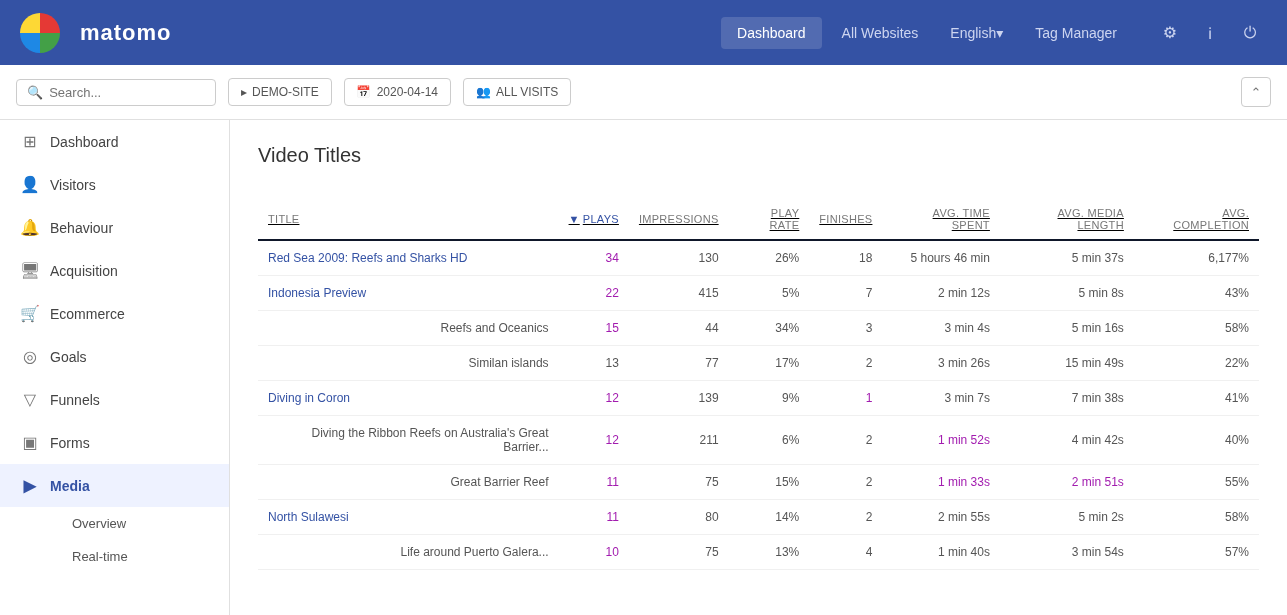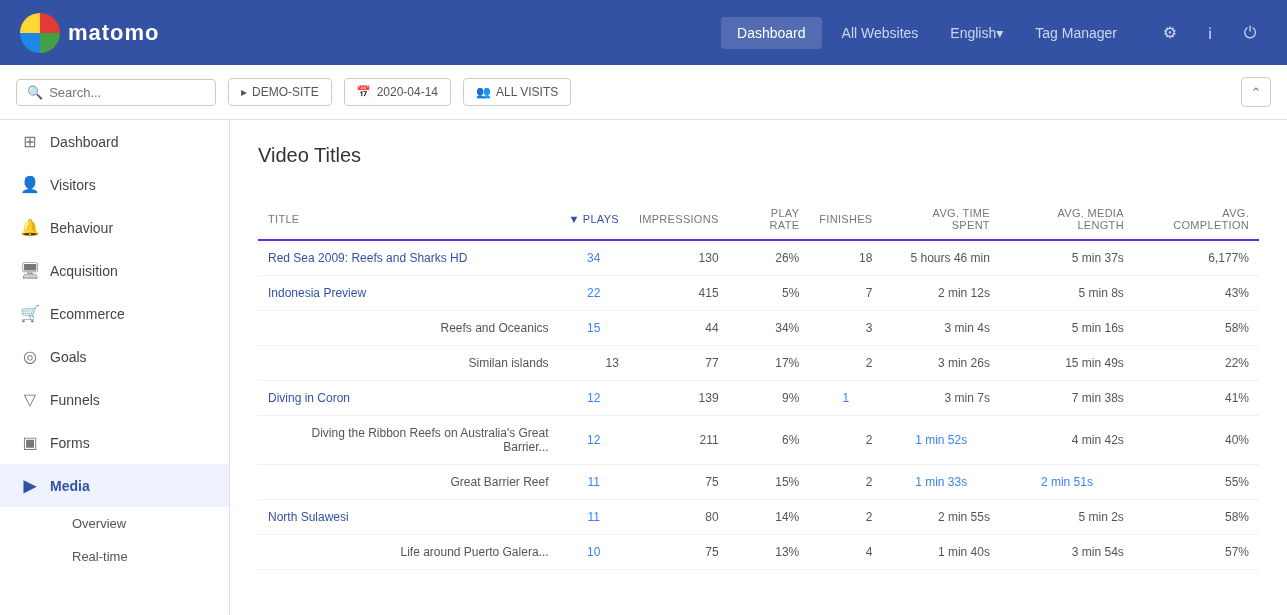--- a/index.html
+++ b/index.html
@@ -10,21 +10,21 @@
       background: #3452a4;
       height: 65px;
       display: flex;
       align-items: center;
       padding: 0 20px;
       gap: 20px;
     }
     .logo-area {
       display: flex;
       align-items: center;
-      gap: 8px;
+      gap: 20px;
       flex: 1;
     }
     .logo-circle {
       width: 40px;
       height: 40px;
       border-radius: 50%;
       background: conic-gradient(#e53935 0deg 90deg, #43a047 90deg 180deg, #1e88e5 180deg 270deg, #fdd835 270deg 360deg);
     }
     .logo-text {
       color: white;
@@ -176,40 +176,41 @@
       margin-bottom: 32px;
     }
 
     
     .data-table {
       width: 100%;
       border-collapse: collapse;
       font-size: 12px;
     }
     .data-table thead tr {
-      border-bottom: 2px solid #6d28d9;
+      border-bottom: 2px solid #0f172a;
+      text-decoration: underline;
     }
     .data-table th {
       text-align: left;
       padding: 8px 10px;
       color: #777;
       font-weight: normal;
       font-size: 11px;
       letter-spacing: 0.3px;
       text-transform: uppercase;
     }
     .data-table th.right { text-align: right; }
     .data-table th.active-sort { color: #3452a4; }
     .data-table td {
       padding: 10px 10px;
       border-bottom: 1px solid #f0f0f0;
       color: #444;
     }
     .data-table td.link { color: #3452a4; cursor: pointer; }
-    .data-table td.num { color: #3b82f6; text-align: center; }
+    .data-table td.num { color: #a21caf; text-align: right; }
     .data-table td.plain { text-align: right; color: #555; }
     .sort-arrow { color: #3452a4; margin-right: 3px; }
   </style>
 </head>
 <body>
 
 <nav class="topnav">
   <div class="logo-area">
     <div class="logo-circle"></div>
     <span class="logo-text">matomo</span>

